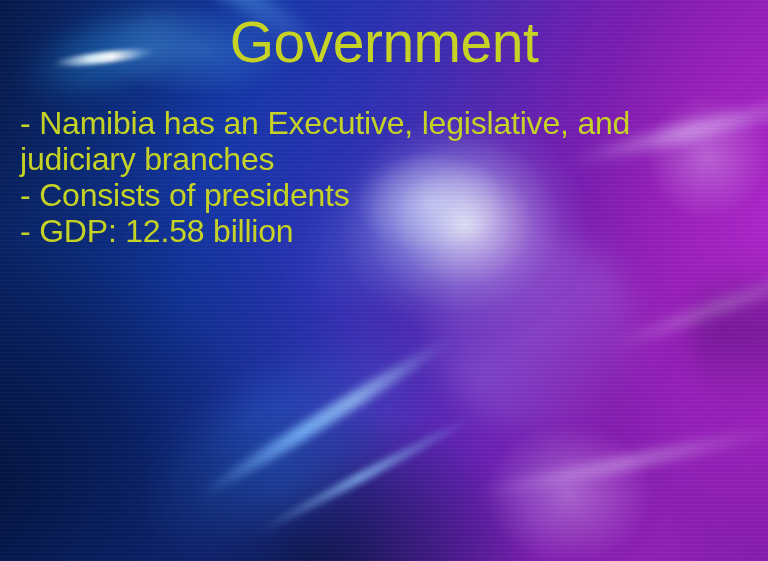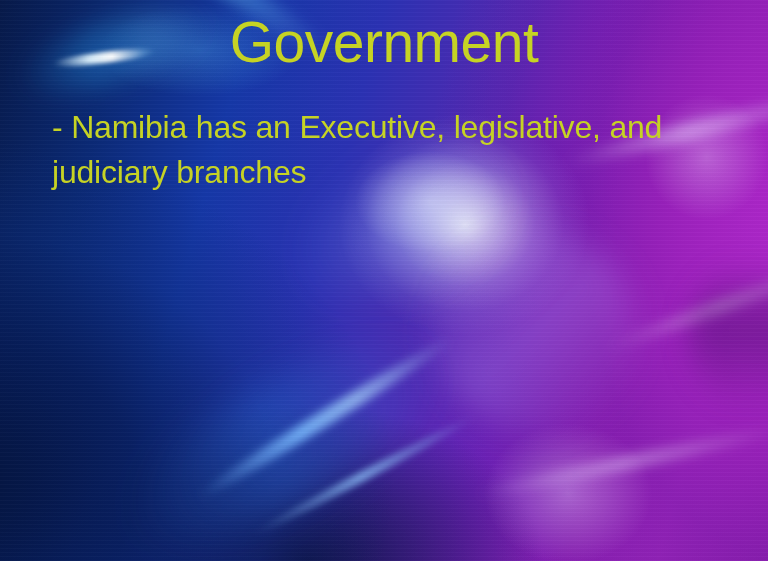--- a/index.html
+++ b/index.html
@@ -245,25 +245,24 @@
     letter-spacing: -0.5px;
     white-space: nowrap;
   }
 
   #body-text {
     position: absolute;
     left: 20px;
     top: 105px;
     width: 680px;
     font-size: 32px;
-    line-height: 45px;
+    line-height: 36px;
     font-weight: 400;
     color: #c6d324;
     letter-spacing: -0.2px;
-    margin-left: 32px;
   }
   .body-line {
     display: block;
     white-space: normal;
   }
 </style>
 </head>
 <body>
 
 <div id="slide">
@@ -285,15 +284,17 @@
   <div class="streak" id="streak-right-purple1"></div>
   <div class="streak" id="streak-right-purple2"></div>
   <div class="streak" id="streak-right-purple3"></div>
   <div class="streak" id="streak-rightedge-dark"></div>
   <div class="bg-layer" id="streak-horizontal-bands"></div>
 
   <div id="title">Government</div>
 
   <div id="body-text">
     <span class="body-line">- Namibia has an Executive, legislative, and judiciary branches</span>
+    <span class="body-line">- Consists of presidents</span>
+    <span class="body-line">- GDP: 12.58 billion</span>
   </div>
 
 </div>
 
 </body></html>

